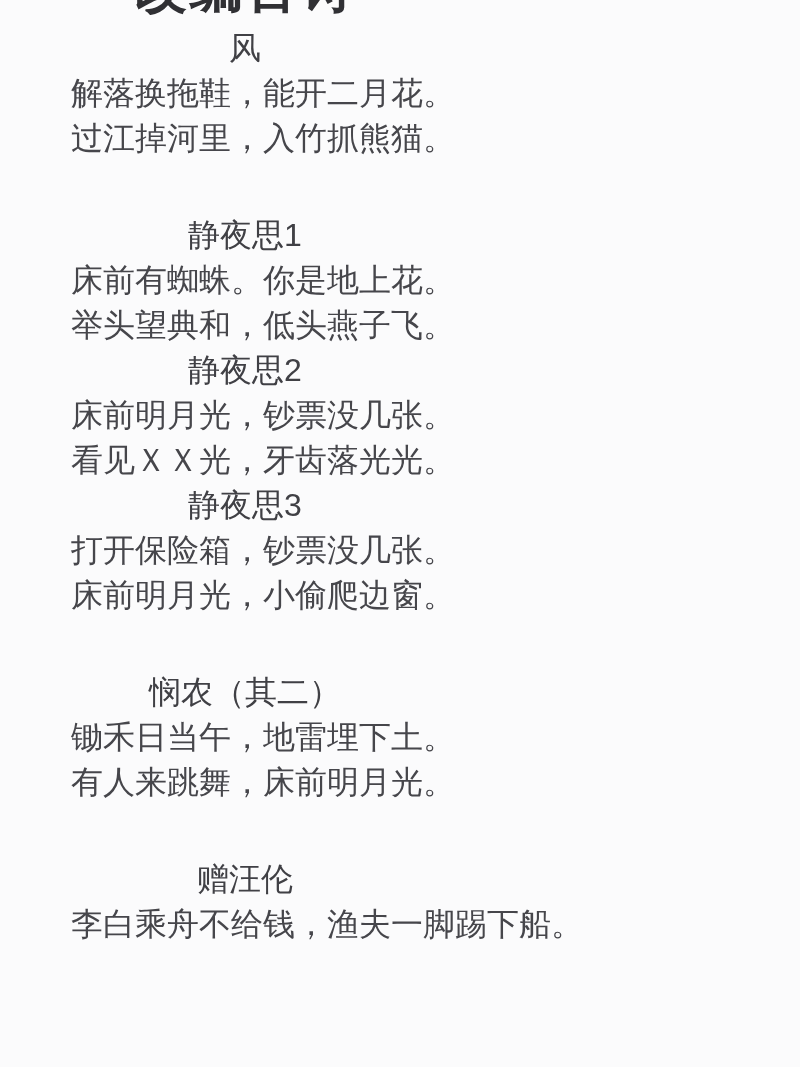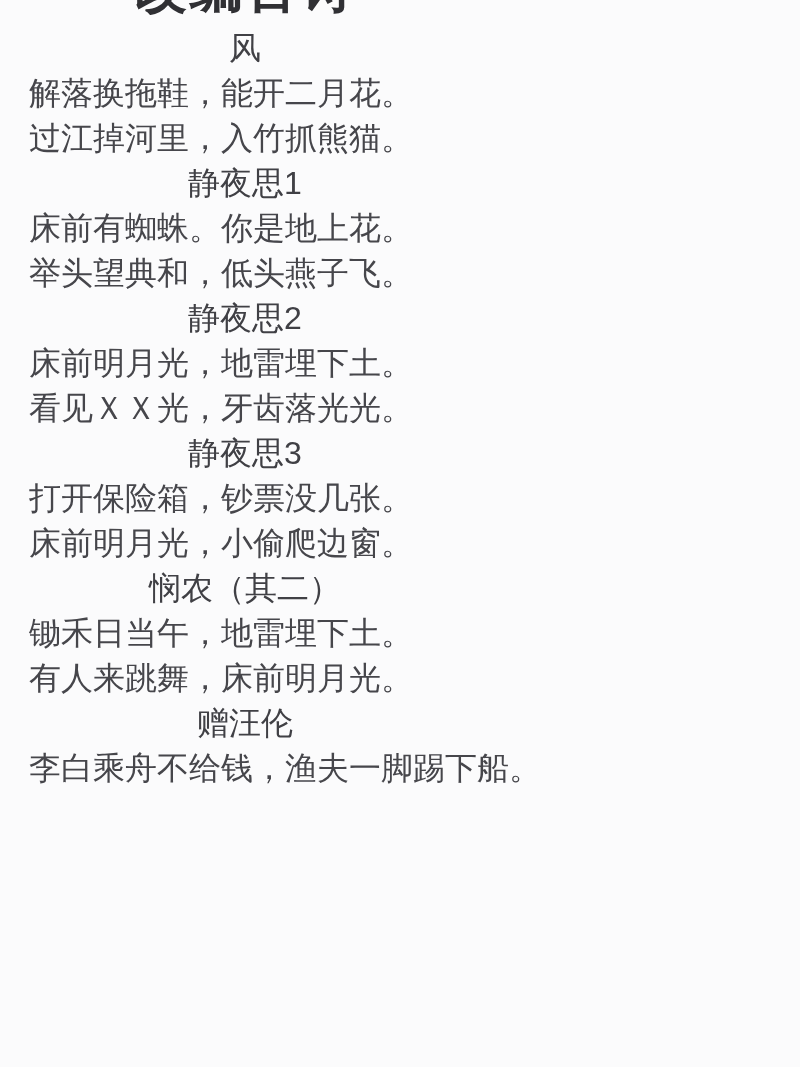--- a/index.html
+++ b/index.html
@@ -29,32 +29,32 @@
     line-height: 54px;
     font-weight: 700;
     letter-spacing: 2px;
     text-align: center;
     color: #303034;
     margin: -40px 0 0 0;
     white-space: nowrap;
   }
   .poem { margin: 0; }
   .poem.first { margin-top: 12px; }
-  .poem.gap { }
+  .poem.gap { margin-top: 52px; }
   .poem-title {
     font-size: 32px;
     line-height: 45px;
     text-align: center;
     white-space: nowrap;
     color: #404045;
   }
   .poem-line {
     font-size: 32px;
     line-height: 45px;
-    padding-left: 29px;
+    padding-left: 71px;
     white-space: nowrap;
     color: #46464b;
   }
 </style>
 </head>
 <body>
 
 <div class="page">
   <div class="column">
     <h1 class="big-title">改编古诗</h1>
@@ -71,21 +71,21 @@
     <div class="poem-title">静夜思1</div>
     <div>
             <div class="poem-line">床前有蜘蛛。你是地上花。</div>
             <div class="poem-line">举头望典和，低头燕子飞。</div>
           </div>
   </div>
 
   <div class="poem">
     <div class="poem-title">静夜思2</div>
     <div>
-            <div class="poem-line">床前明月光，地雷埋下土。</div>
+            <div class="poem-line">床前明月光，钞票没几张。</div>
             <div class="poem-line">看见ＸＸ光，牙齿落光光。</div>
           </div>
   </div>
 
   <div class="poem">
     <div class="poem-title">静夜思3</div>
     <div>
             <div class="poem-line">打开保险箱，钞票没几张。</div>
             <div class="poem-line">床前明月光，小偷爬边窗。</div>
           </div>

